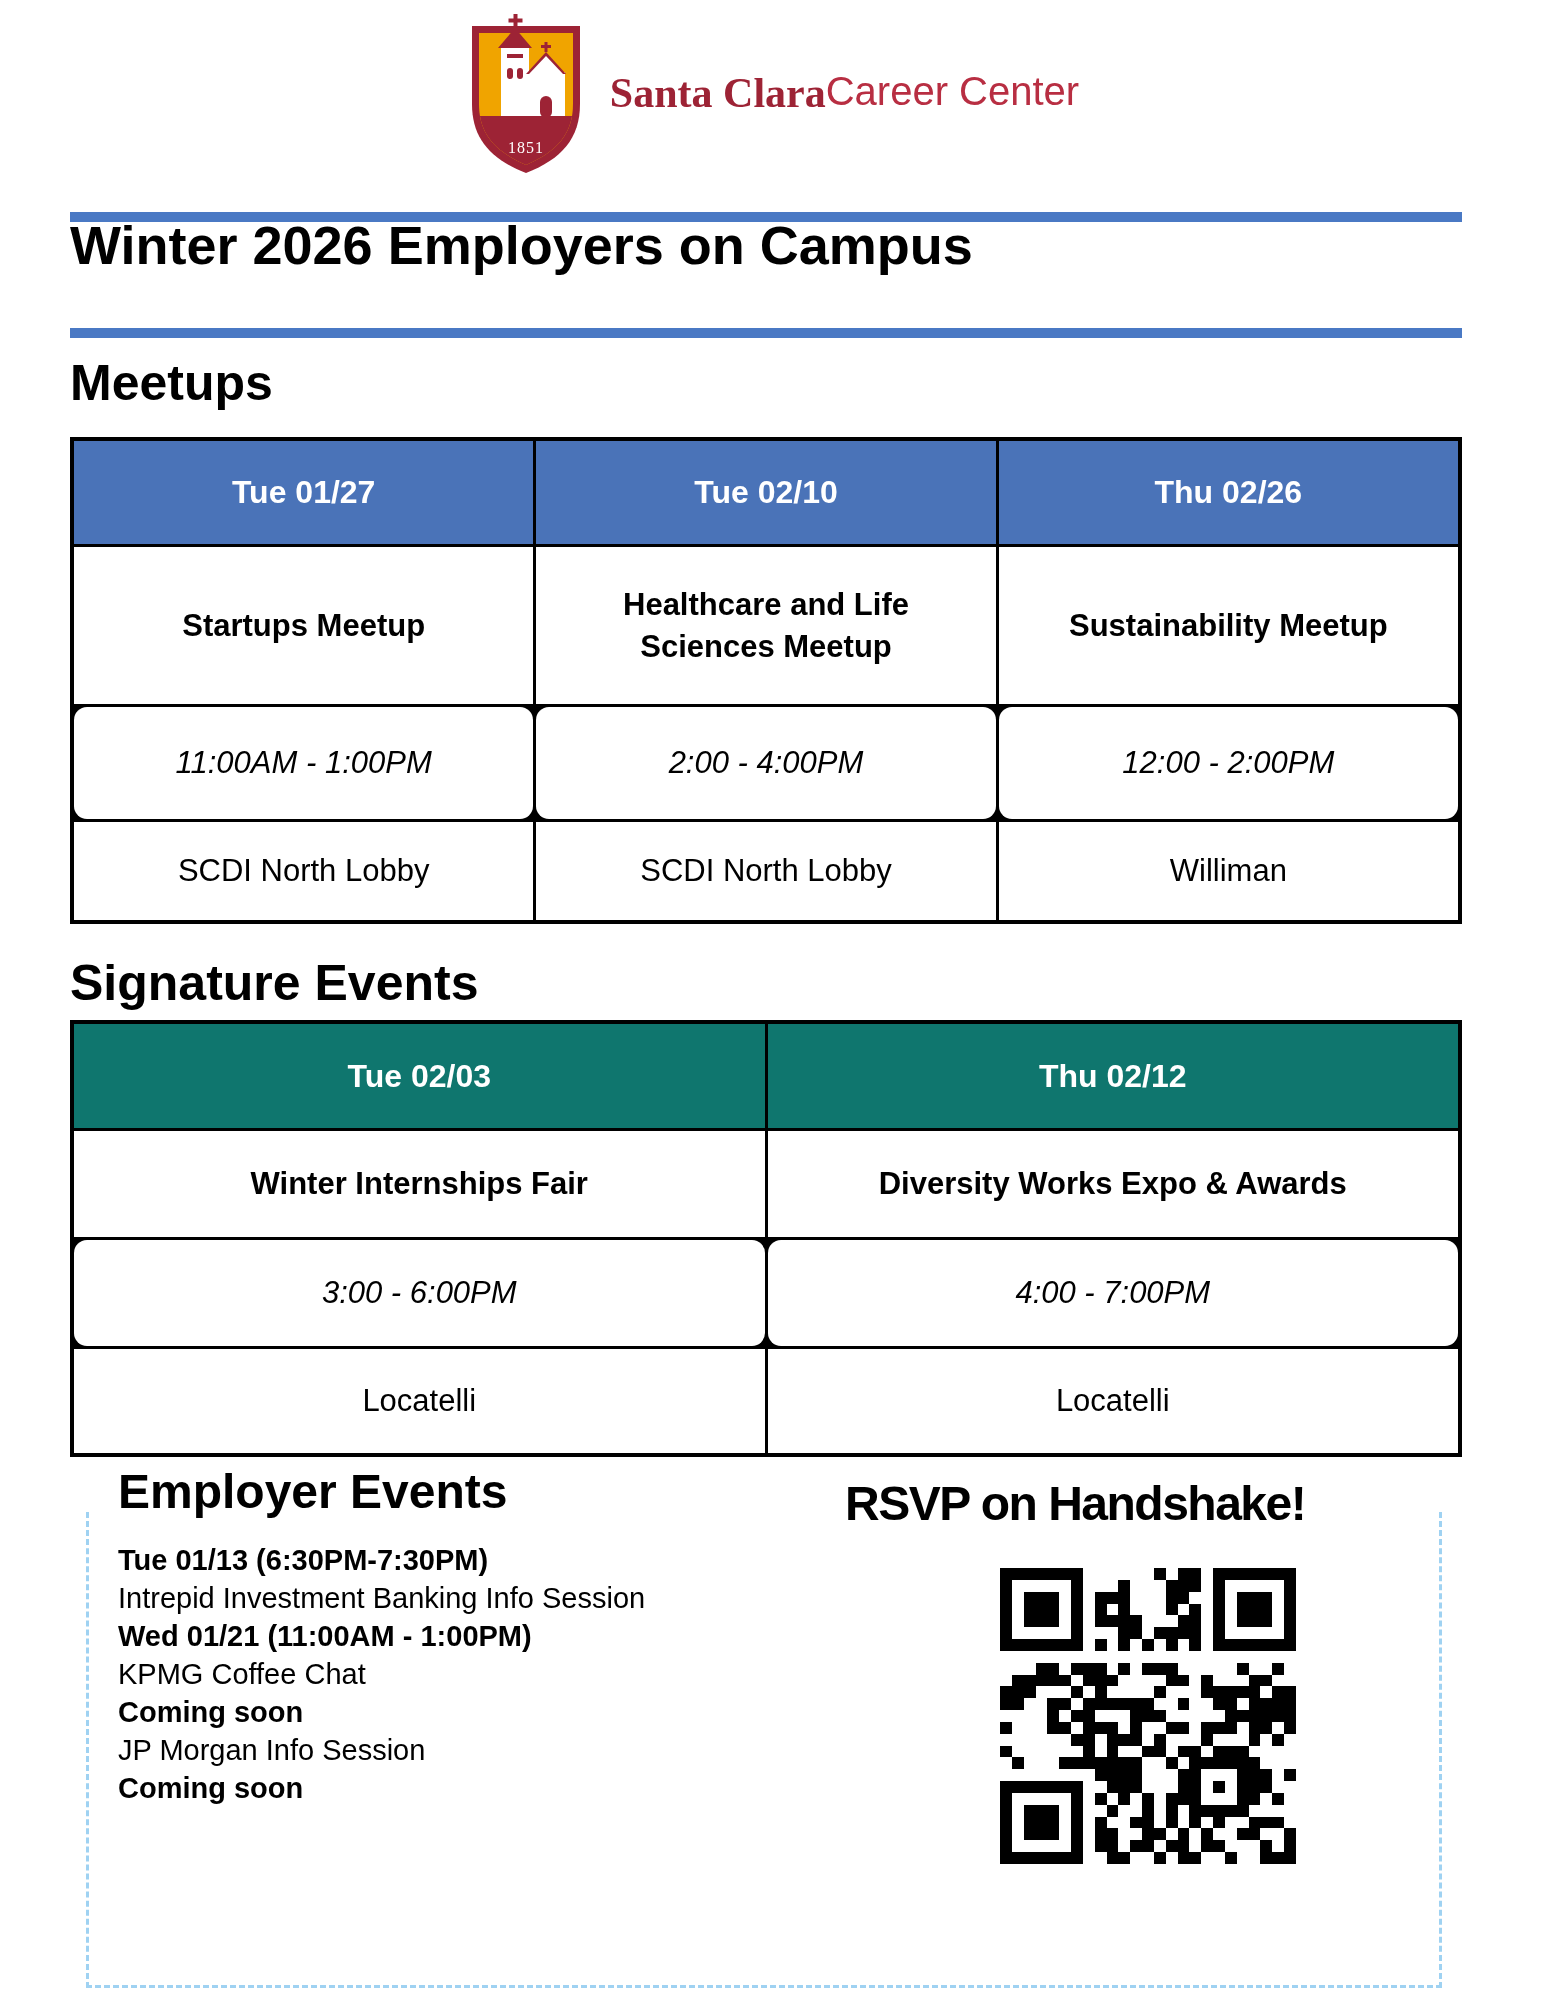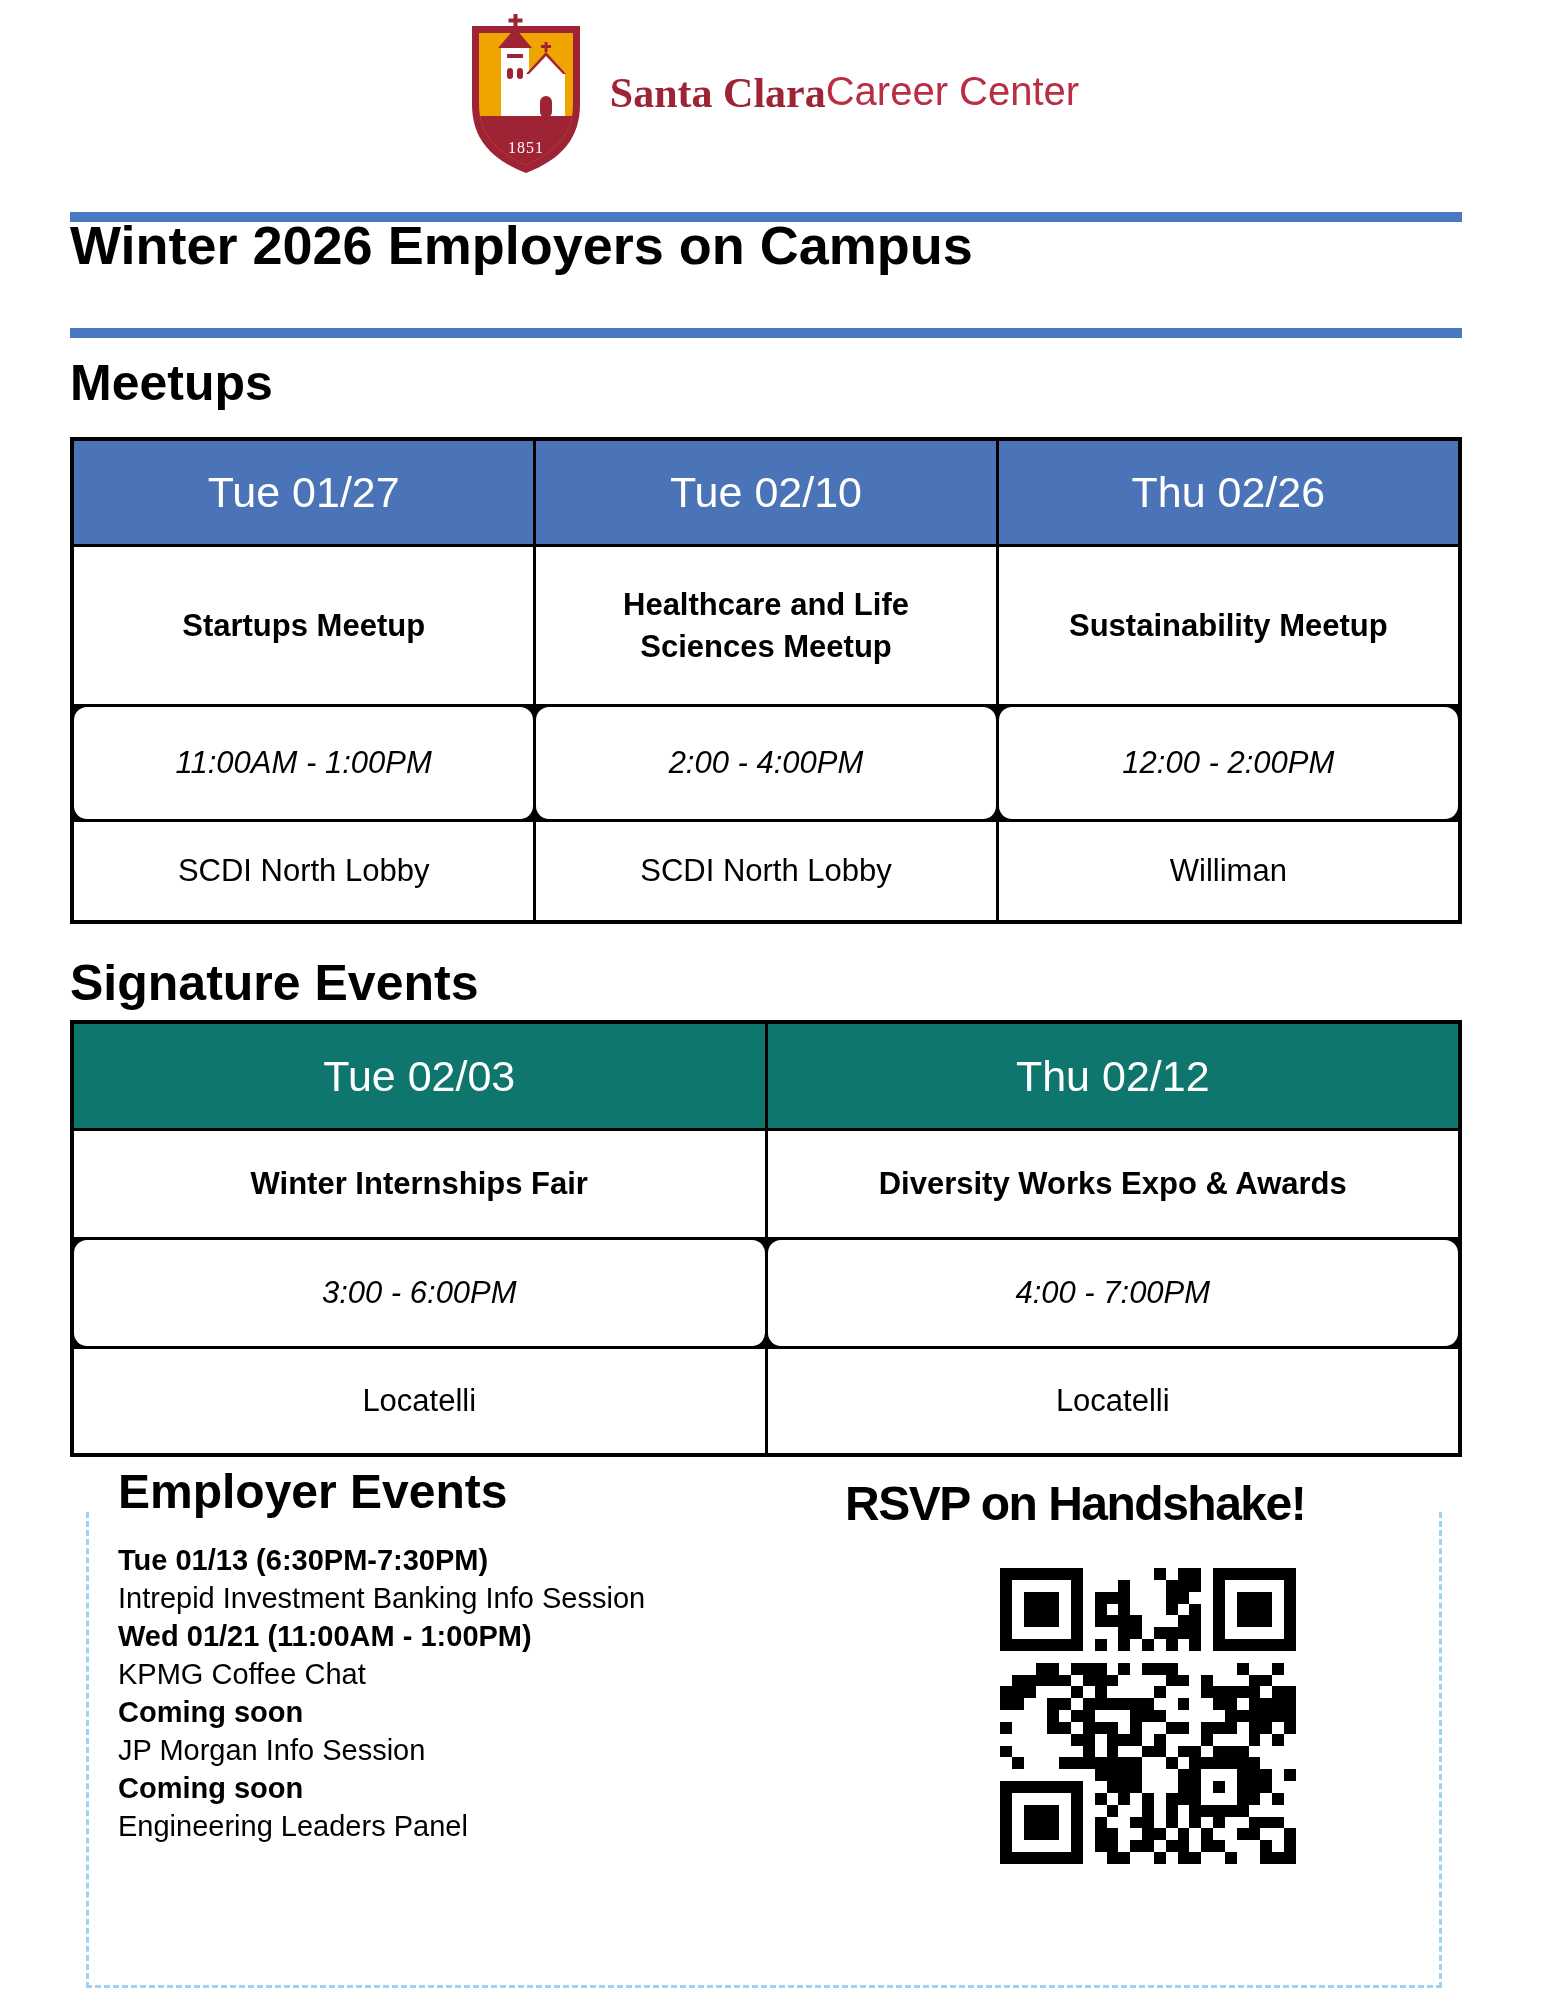--- a/index.html
+++ b/index.html
@@ -26,21 +26,21 @@
 
   
   .tbl{position:absolute;left:70px;width:1392px;display:grid;gap:3px;background:#000;
        border:4px solid #000;box-sizing:border-box;}
   #meetups-tbl{top:437px;grid-template-columns:repeat(3,1fr);
                grid-template-rows:103px 157px 112px 98px;}
   #signature-tbl{top:1020px;grid-template-columns:repeat(2,1fr);
                  grid-template-rows:104px 106px 106px 104px;}
   .cell{display:flex;align-items:center;justify-content:center;background:#fff;
         text-align:center;}
-  .hd{color:#fff;font-weight:normal;font-size:43px;}
+  .hd{color:#fff;font-weight:bold;font-size:32px;}
   #meetups-tbl .hd{background:#4a73b8;}
   #signature-tbl .hd{background:#0f766e;}
   .ev{font-weight:bold;font-size:31px;line-height:1.35;padding:0 58px;}
   .tm{font-style:italic;font-size:31px;border-radius:13px;}
   .lc{font-size:31px;}
 
   
   .dash-box{position:absolute;left:86px;top:1512px;width:1356px;height:476px;
             border:3px dashed #9fd2f2;border-top:none;box-sizing:border-box;}
   #employer-h{position:absolute;left:118px;top:1464px;font-size:48px;font-weight:bold;}
@@ -134,21 +134,20 @@
   <div class="section-h" id="employer-h" style="left:118px;">Employer Events</div>
 
   <div class="emp-list">
     <div class="b">Tue 01/13 (6:30PM-7:30PM)</div>
     <div class="r">Intrepid Investment Banking Info Session</div>
     <div class="b">Wed 01/21 (11:00AM - 1:00PM)</div>
     <div class="r">KPMG Coffee Chat</div>
     <div class="b">Coming soon</div>
     <div class="r">JP Morgan Info Session</div>
     <div class="b">Coming soon</div>
-    <div class="r">Engineering Leaders Panel</div>
   </div>
 
   <div class="rsvp">RSVP on Handshake!</div>
 
   <svg class="qr" id="qr" viewBox="0 0 25 25" shape-rendering="crispEdges">
       <rect x="0" y="0" width="1" height="1" fill="#000"></rect>
       <rect x="1" y="0" width="1" height="1" fill="#000"></rect>
       <rect x="2" y="0" width="1" height="1" fill="#000"></rect>
       <rect x="3" y="0" width="1" height="1" fill="#000"></rect>
       <rect x="4" y="0" width="1" height="1" fill="#000"></rect>

